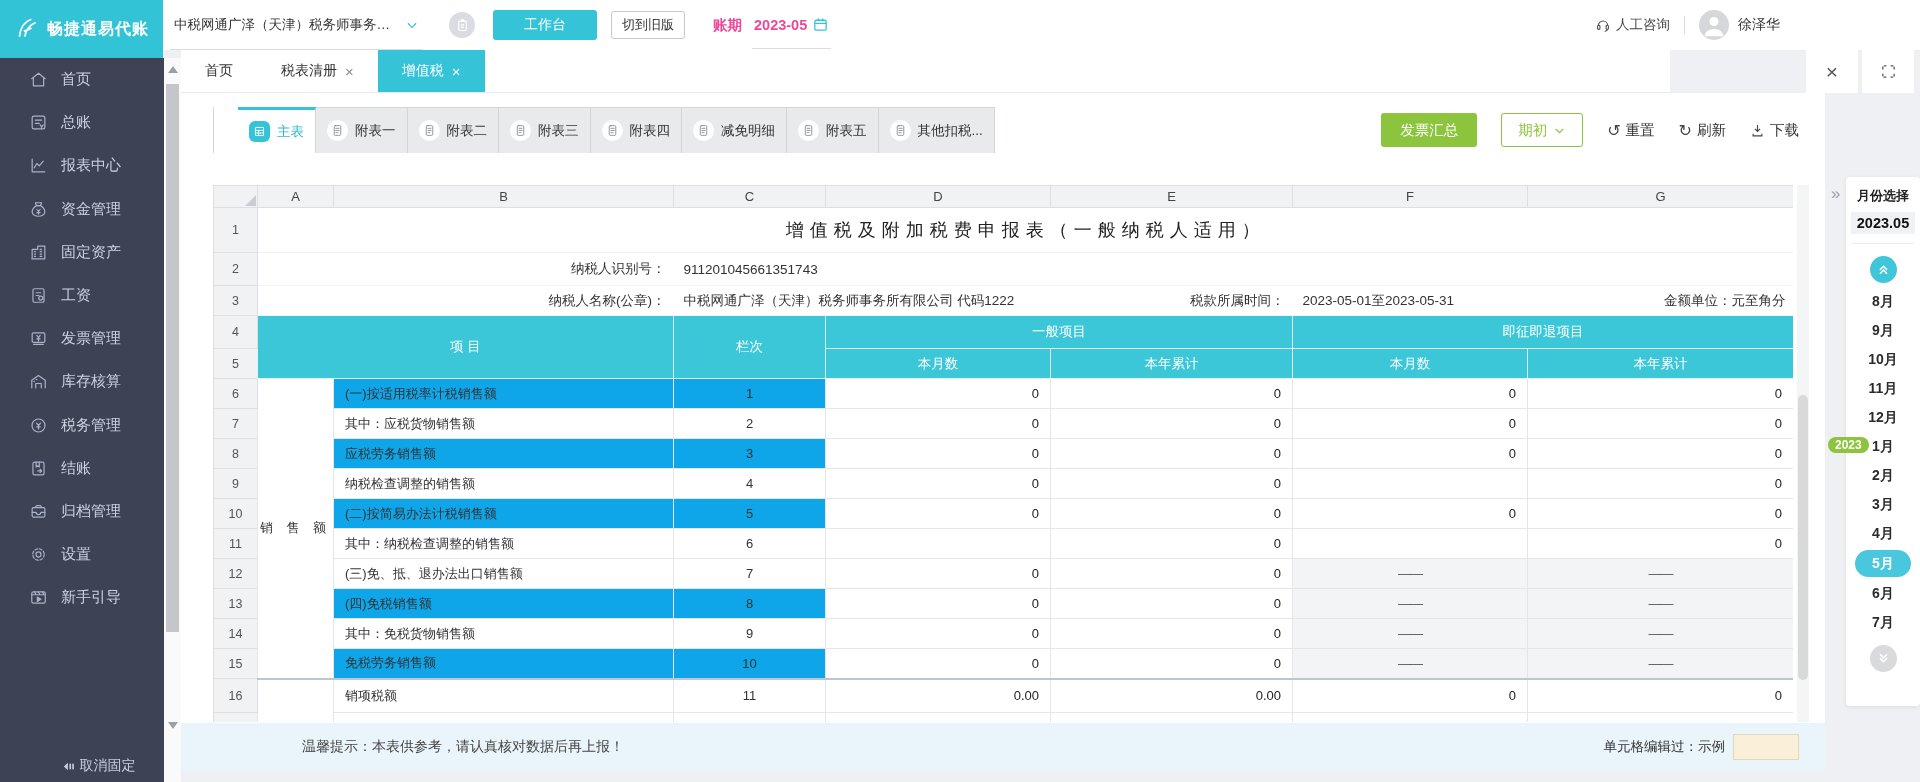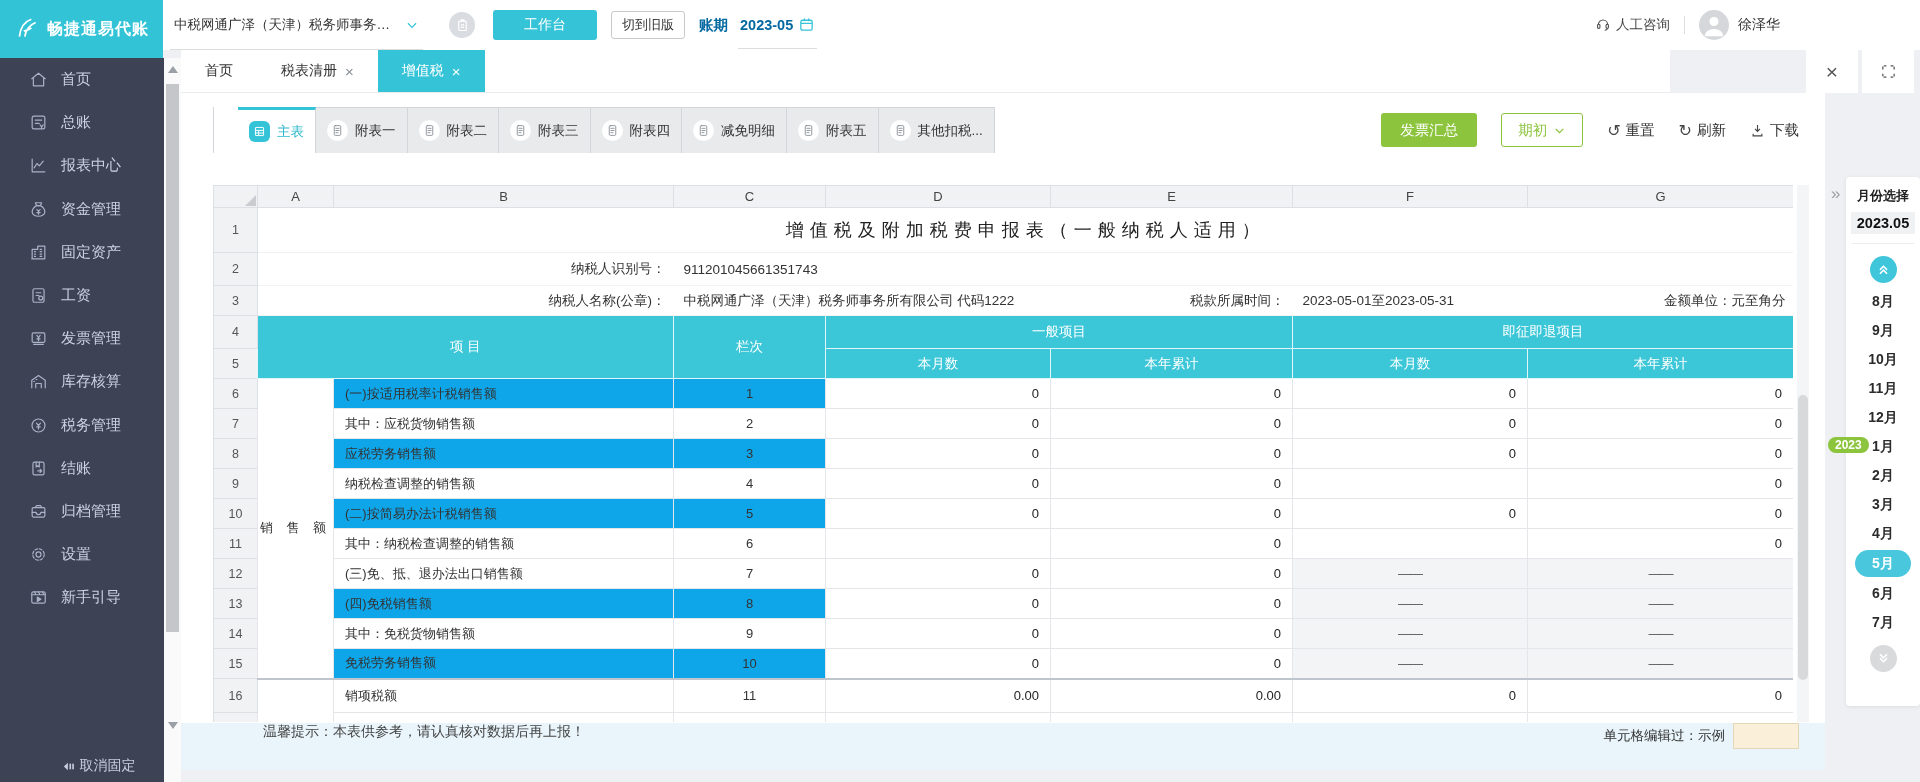--- a/index.html
+++ b/index.html
@@ -18,26 +18,26 @@
                   border-bottom:1px solid #dcdcdc; height:49px; padding:0 4px; }
   .company-text { font-size:13.5px; color:#333; max-width:225px; overflow:hidden;
                   white-space:nowrap; text-overflow:ellipsis; }
   .chev-teal { width:14px; height:14px; stroke:#35c3d7; fill:none; stroke-width:2; }
   .record-circle { margin-left:26px; width:26px; height:26px; border-radius:50%; background:#d9dce0;
                    display:flex; align-items:center; justify-content:center; }
   .btn-workbench { margin-left:18px; width:104px; height:30px; background:#35c3d7; color:#fff;
                    font-size:14px; border:none; border-radius:3px; }
   .btn-oldver { margin-left:14px; height:28px; padding:0 10px; background:#fff; color:#333;
                 font-size:13px; border:1px solid #c9c9c9; border-radius:3px; }
-  .period-wrap { margin-left:14px; display:flex; align-items:center; font-size:14.5px; color:#0369a1; }
+  .period-wrap { margin-left:28px; display:flex; align-items:center; font-size:14.5px; color:#ec4899; }
   .period-label { font-weight:bold; }
   .period-value-wrap { margin-left:10px; display:flex; align-items:center; gap:5px;
                        border-bottom:1px solid #ddd; height:48px; padding:0 2px; font-weight:bold; }
   .topbar-right { margin-left:auto; margin-right:140px; display:flex; align-items:center; }
-  .support { display:flex; gap:5px; font-size:13.5px; color:#444; }
+  .support { display:flex; align-items:center; gap:5px; font-size:13.5px; color:#444; }
   .top-div { width:1px; height:18px; background:#ddd; margin:0 14px; }
   .avatar { width:30px; height:30px; border-radius:50%; background:#d5d7da; overflow:hidden; }
   .username { margin-left:9px; font-size:14px; color:#333; }
 
   
   .sidebar { position:absolute; left:0; top:58px; width:164px; height:724px; background:#3d4254; }
   .side-item { height:43.2px; display:flex; align-items:center; gap:13px; padding-left:29px;
                color:#ccd2e2; font-size:15px; cursor:pointer; }
   .side-item .sicon { width:19px; height:19px; color:#aab2c9; display:flex; }
   .side-item svg { width:19px; height:19px; }
@@ -113,21 +113,21 @@
   .val { text-align:right; padding-right:11px; color:#222; }
   .dash { text-align:center; background:#f3f4f6; color:#555; letter-spacing:-1px; }
   .grp { border:1px solid #e4e6e9; text-align:center; letter-spacing:5px; color:#333; font-size:13px; background:#fff; }
   .shade { background:#0ea5e9; }
   .bt { border-top:2px solid #bfc5cd; }
   .sheet-vscroll { position:absolute; left:1616px; top:92px; width:12px; height:537px; background:#f4f5f6; }
   .sheet-vthumb { position:absolute; left:1px; top:210px; width:10px; height:285px; background:#d7d9db; border-radius:5px; }
 
   
   .tipbar { position:absolute; left:0; bottom:0; width:100%; height:47px; background:#e9f5fb;
-            display:flex; align-items:flex-start; }
+            display:flex; align-items:center;padding-left:39px; }
   .tip-text { margin-left:82px; font-size:14px; color:#444; }
   .tip-right { margin-left:auto; margin-right:26px; display:flex; align-items:center; font-size:13.5px; color:#333; }
   .swatch { width:66px; height:26px; background:#faf0da; border:1px solid #e3d7b6; margin-left:8px; }
 
   
   .mpanel { position:absolute; left:1846px; top:177px; width:74px; height:529px; background:#fff;
             border-radius:4px; box-shadow:0 1px 4px rgba(0,0,0,.08); text-align:center; }
   .collapse-handle { position:absolute; left:1831px; top:184px; font-size:17px; color:#9aa0a6; cursor:pointer; }
   .mp-title { margin-top:10px; font-size:13px; font-weight:bold; color:#222; }
   .mp-current { margin:7px auto 0; width:64px; padding:3px 0; background:#f0f1f3; font-size:14.5px;

